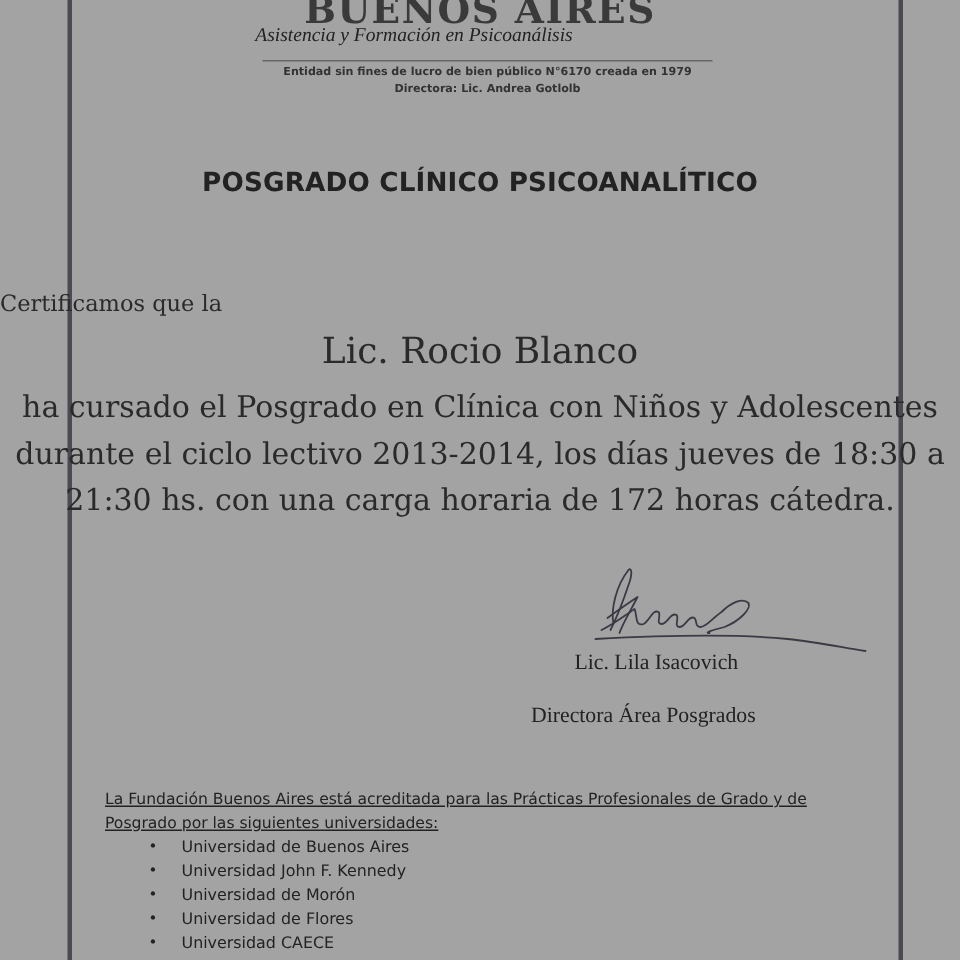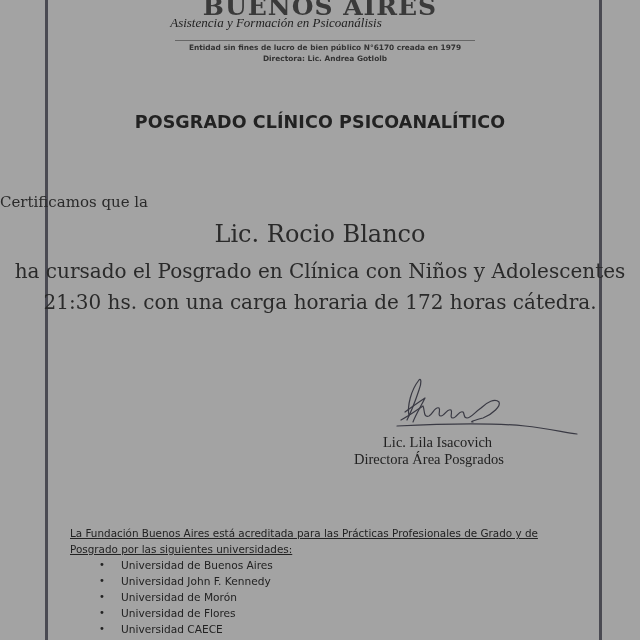--- a/index.html
+++ b/index.html
@@ -121,21 +121,21 @@
     .signer-name {
       position: absolute;
       top: 434px; left: 383px;
       font-family: "Liberation Serif", serif;
       font-size: 14.5px;
       color: #222;
       white-space: nowrap;
     }
     .signer-role {
       position: absolute;
-      top: 451px; left: 354px;
+      top: 469px; left: 354px;
       font-family: "Liberation Serif", serif;
       font-size: 14.5px;
       color: #222;
       white-space: nowrap;
     }
     .accreditation {
       position: absolute;
       top: 525px; left: 70px;
       width: 520px;
       font-family: "DejaVu Sans", sans-serif;
@@ -177,20 +177,21 @@
     <div class="org-director">Directora: Lic. Andrea Gotlolb</div>
   </div>
 
   <div class="title">POSGRADO CLÍNICO PSICOANALÍTICO</div>
 
   <div class="cert-intro">Certificamos que la</div>
   <div class="cert-name">Lic. Rocio Blanco</div>
 
   <div class="cert-body">
     <div>ha cursado el Posgrado en Clínica con Niños y Adolescentes</div>
+    <div>durante el ciclo lectivo 2013-2014, los días jueves de 18:30 a</div>
     <div>21:30 hs. con una carga horaria de 172 horas cátedra.</div>
   </div>
 
   <svg class="signature" viewBox="0 0 185 62" xmlns="http://www.w3.org/2000/svg">
     <g fill="none" stroke="#3a3a44" stroke-width="1.2" stroke-linecap="round" stroke-linejoin="round">
       <path d="M14 40 C 12 30, 16 14, 24 4 C 26 2, 27 6, 24 14 C 20 26, 16 36, 12 44"></path>
       <path d="M10 36 C 18 30, 24 26, 30 22 C 26 30, 20 40, 18 46"></path>
       <path d="M6 44 C 14 40, 22 34, 28 30 C 30 34, 28 42, 34 40 C 38 38, 40 30, 44 32 C 46 34, 42 40, 46 40 C 50 40, 52 32, 56 34 C 58 36, 54 42, 58 42 C 62 42, 64 34, 68 36 C 70 38, 68 42, 72 42 C 76 42, 80 36, 86 32 C 92 26, 100 22, 104 26 C 106 30, 98 38, 88 42 C 80 44, 74 46, 78 46"></path>
       <path d="M2 50 C 40 48, 90 46, 130 50 C 150 52, 168 56, 182 58"></path>
     </g>

